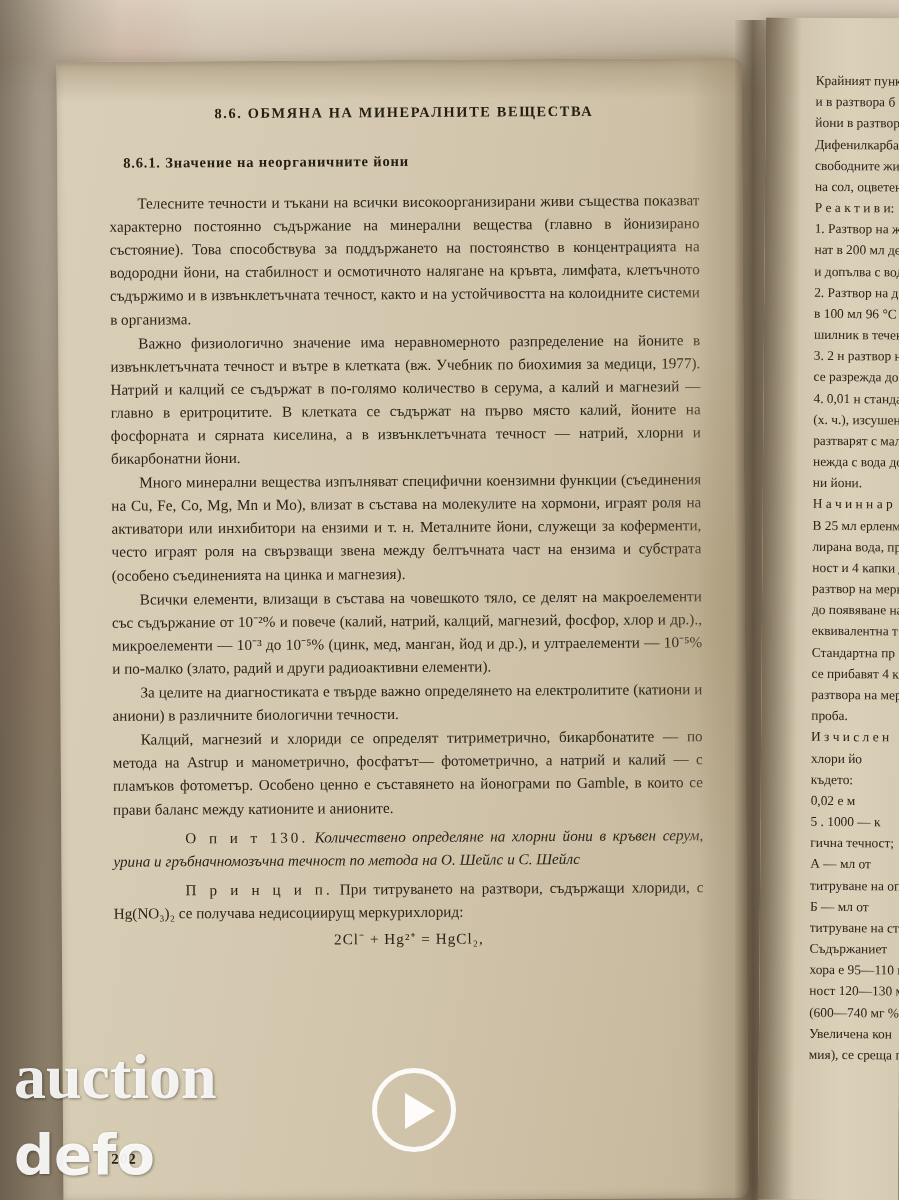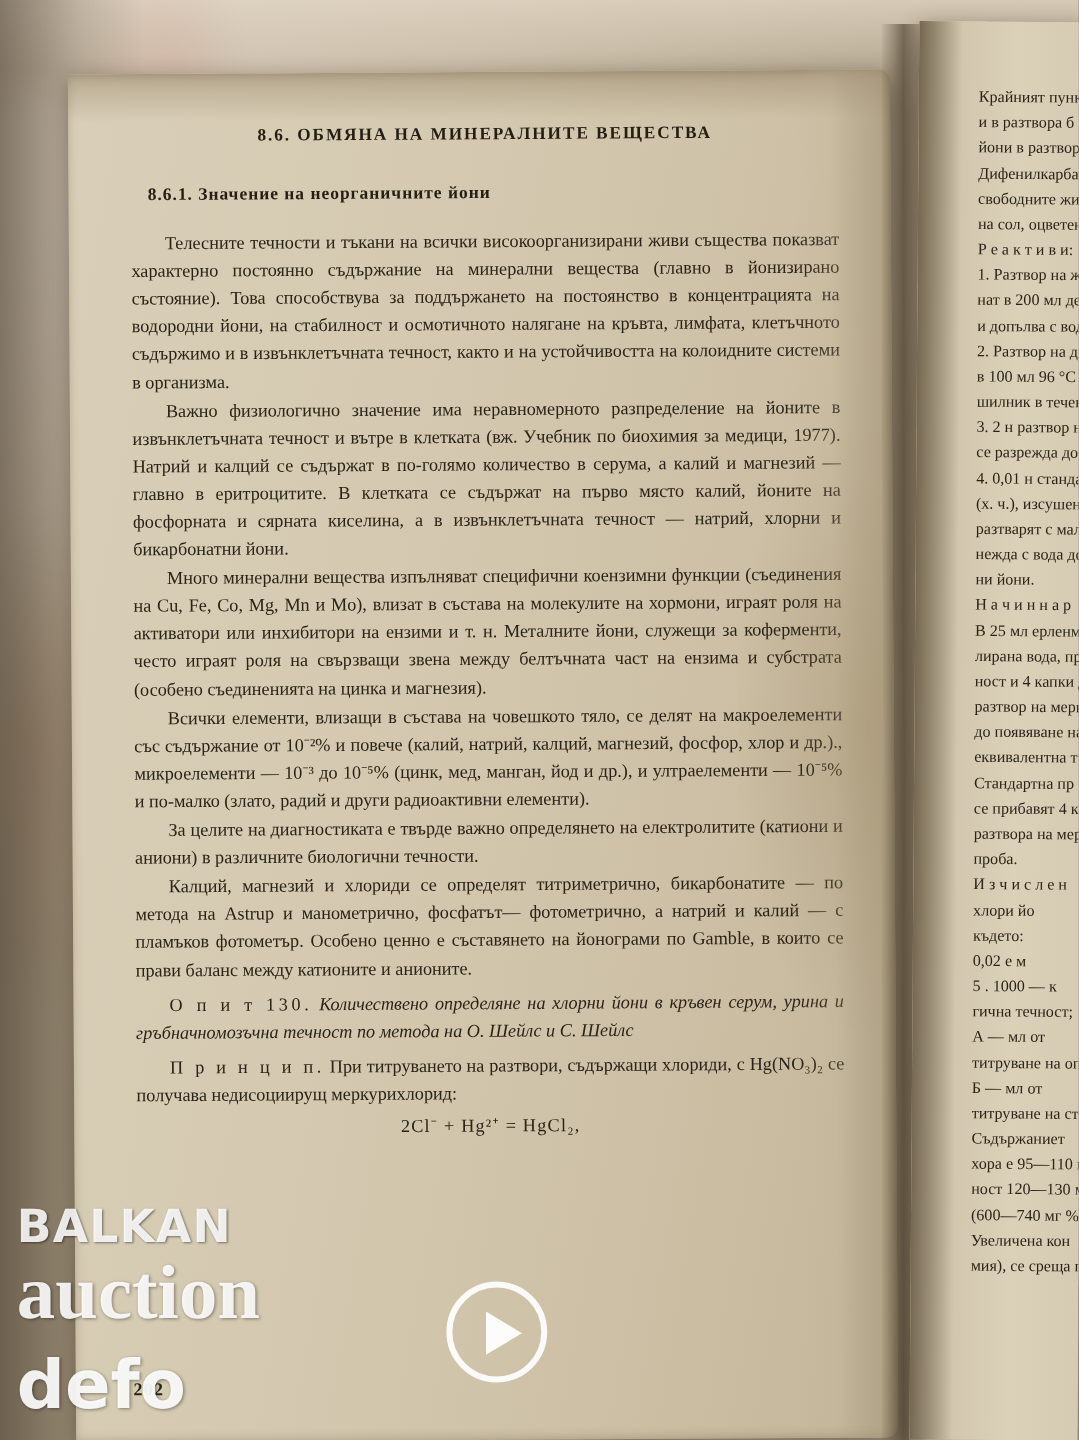--- a/index.html
+++ b/index.html
@@ -123,21 +123,21 @@
     letter-spacing: 0.8px;
     font-weight: bold;
     margin: 0 0 18px 14px;
     color: #241e13;
   }
   p {
     margin: 0 0 1px 0;
     text-indent: 28px;
   }
   .exp-title { text-indent: 28px; margin-top: 6px; }
-  .spaced { letter-spacing: 3px; }
+  .spaced { letter-spacing: 3px; margin-left: 44px; }
   .it { font-style: italic; }
   .formula {
     text-indent: 0;
     text-align: center;
     margin-top: 4px;
     letter-spacing: 1px;
   }
   .page-num {
     position: absolute;
     left: 48px;
@@ -313,18 +313,17 @@
         <p>титруване на ст</p>
         <p>Съдържаниет</p>
         <p>хора е 95—110 м</p>
         <p>ност 120—130 мм</p>
         <p>(600—740 мг %).</p>
         <p>Увеличена кон</p>
         <p>мия), се среща п</p>
       </div>
   </div>
 
-  <div class="wm-balkan">BALKAN</div>
   <div class="wm-auction">auction</div>
   <div class="wm-defo">defo</div>
   <div class="play-btn"></div>
 
 </div>
 
 </body></html>

